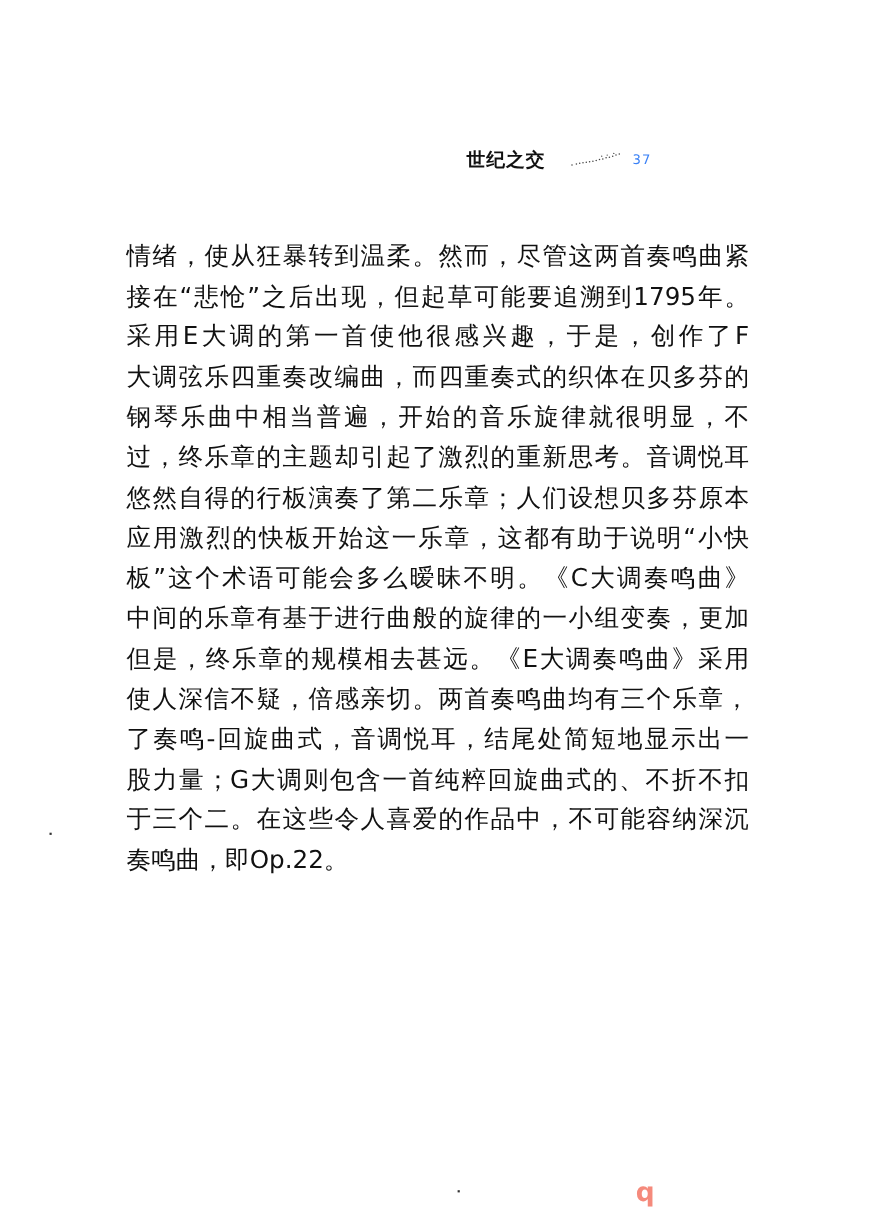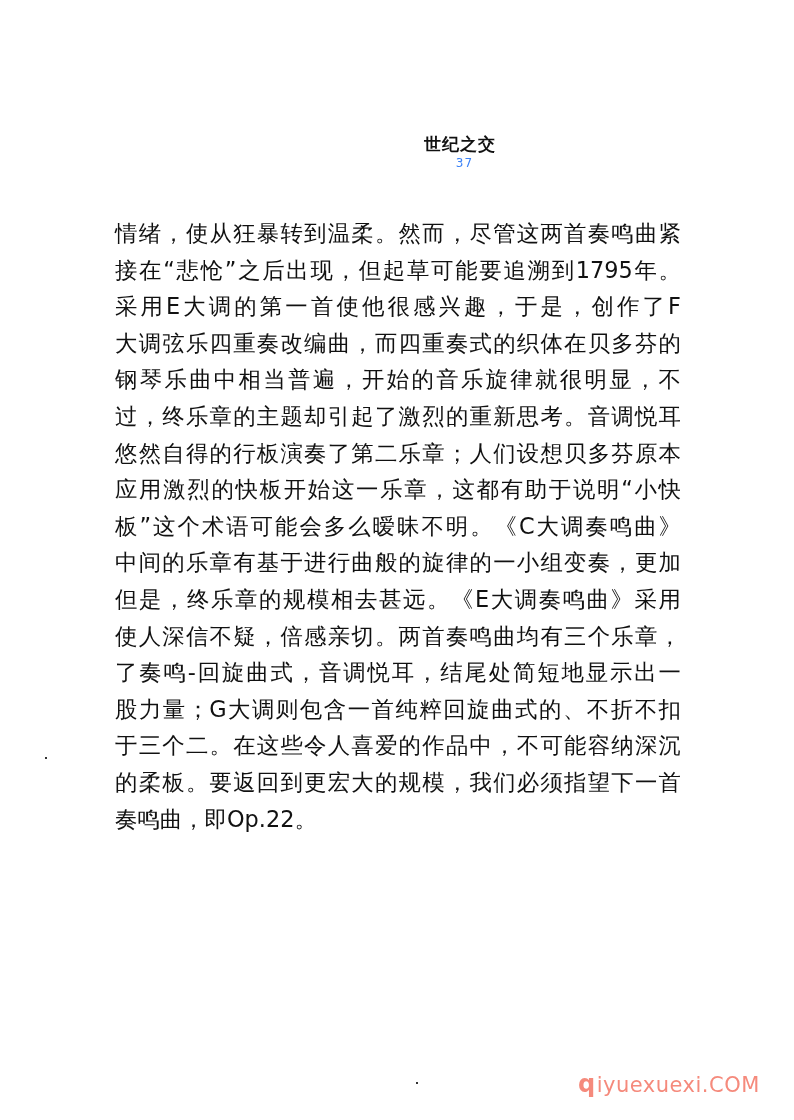--- a/index.html
+++ b/index.html
@@ -15,21 +15,20 @@
       font-family: "DejaVu Serif", "Liberation Serif", serif;
       color: #111111;
     }
     .page-header {
       position: absolute;
       left: 424px;
       top: 133px;
       height: 24px;
       display: flex;
       align-items: center;
-      flex-direction: column;
     }
     .running-title {
       font-family: "DejaVu Sans", "Liberation Sans", sans-serif;
       font-weight: bold;
       font-size: 17px;
       letter-spacing: 1px;
       color: #111;
     }
     .header-ornament {
       margin-left: 22px;
@@ -124,23 +123,21 @@
   <div class="line">过，终乐章的主题却引起了激烈的重新思考。音调悦耳</div>
   <div class="line">悠然自得的行板演奏了第二乐章；人们设想贝多芬原本</div>
   <div class="line">应用激烈的快板开始这一乐章，这都有助于说明“小快</div>
   <div class="line">板”这个术语可能会多么暧昧不明。《C大调奏鸣曲》</div>
   <div class="line">中间的乐章有基于进行曲般的旋律的一小组变奏，更加</div>
   <div class="line">但是，终乐章的规模相去甚远。《E大调奏鸣曲》采用</div>
   <div class="line">使人深信不疑，倍感亲切。两首奏鸣曲均有三个乐章，</div>
   <div class="line">了奏鸣-回旋曲式，音调悦耳，结尾处简短地显示出一</div>
   <div class="line">股力量；G大调则包含一首纯粹回旋曲式的、不折不扣</div>
   <div class="line">于三个二。在这些令人喜爱的作品中，不可能容纳深沉</div>
-  <div class="line">的柔板。要返回到更宏大的规模，我们必须指望下一首</div>
   <div class="line last">奏鸣曲，即Op.22。</div>
 </div>
 
 <div class="speck" style="left:45px; top:757px;"></div>
 <div class="speck" style="left:416px; top:1082px;"></div>
 
 <div class="watermark">
   <span class="wm-q">q</span>
-  <span>iyuexuexi.COM</span>
 </div>
 
 </body></html>

